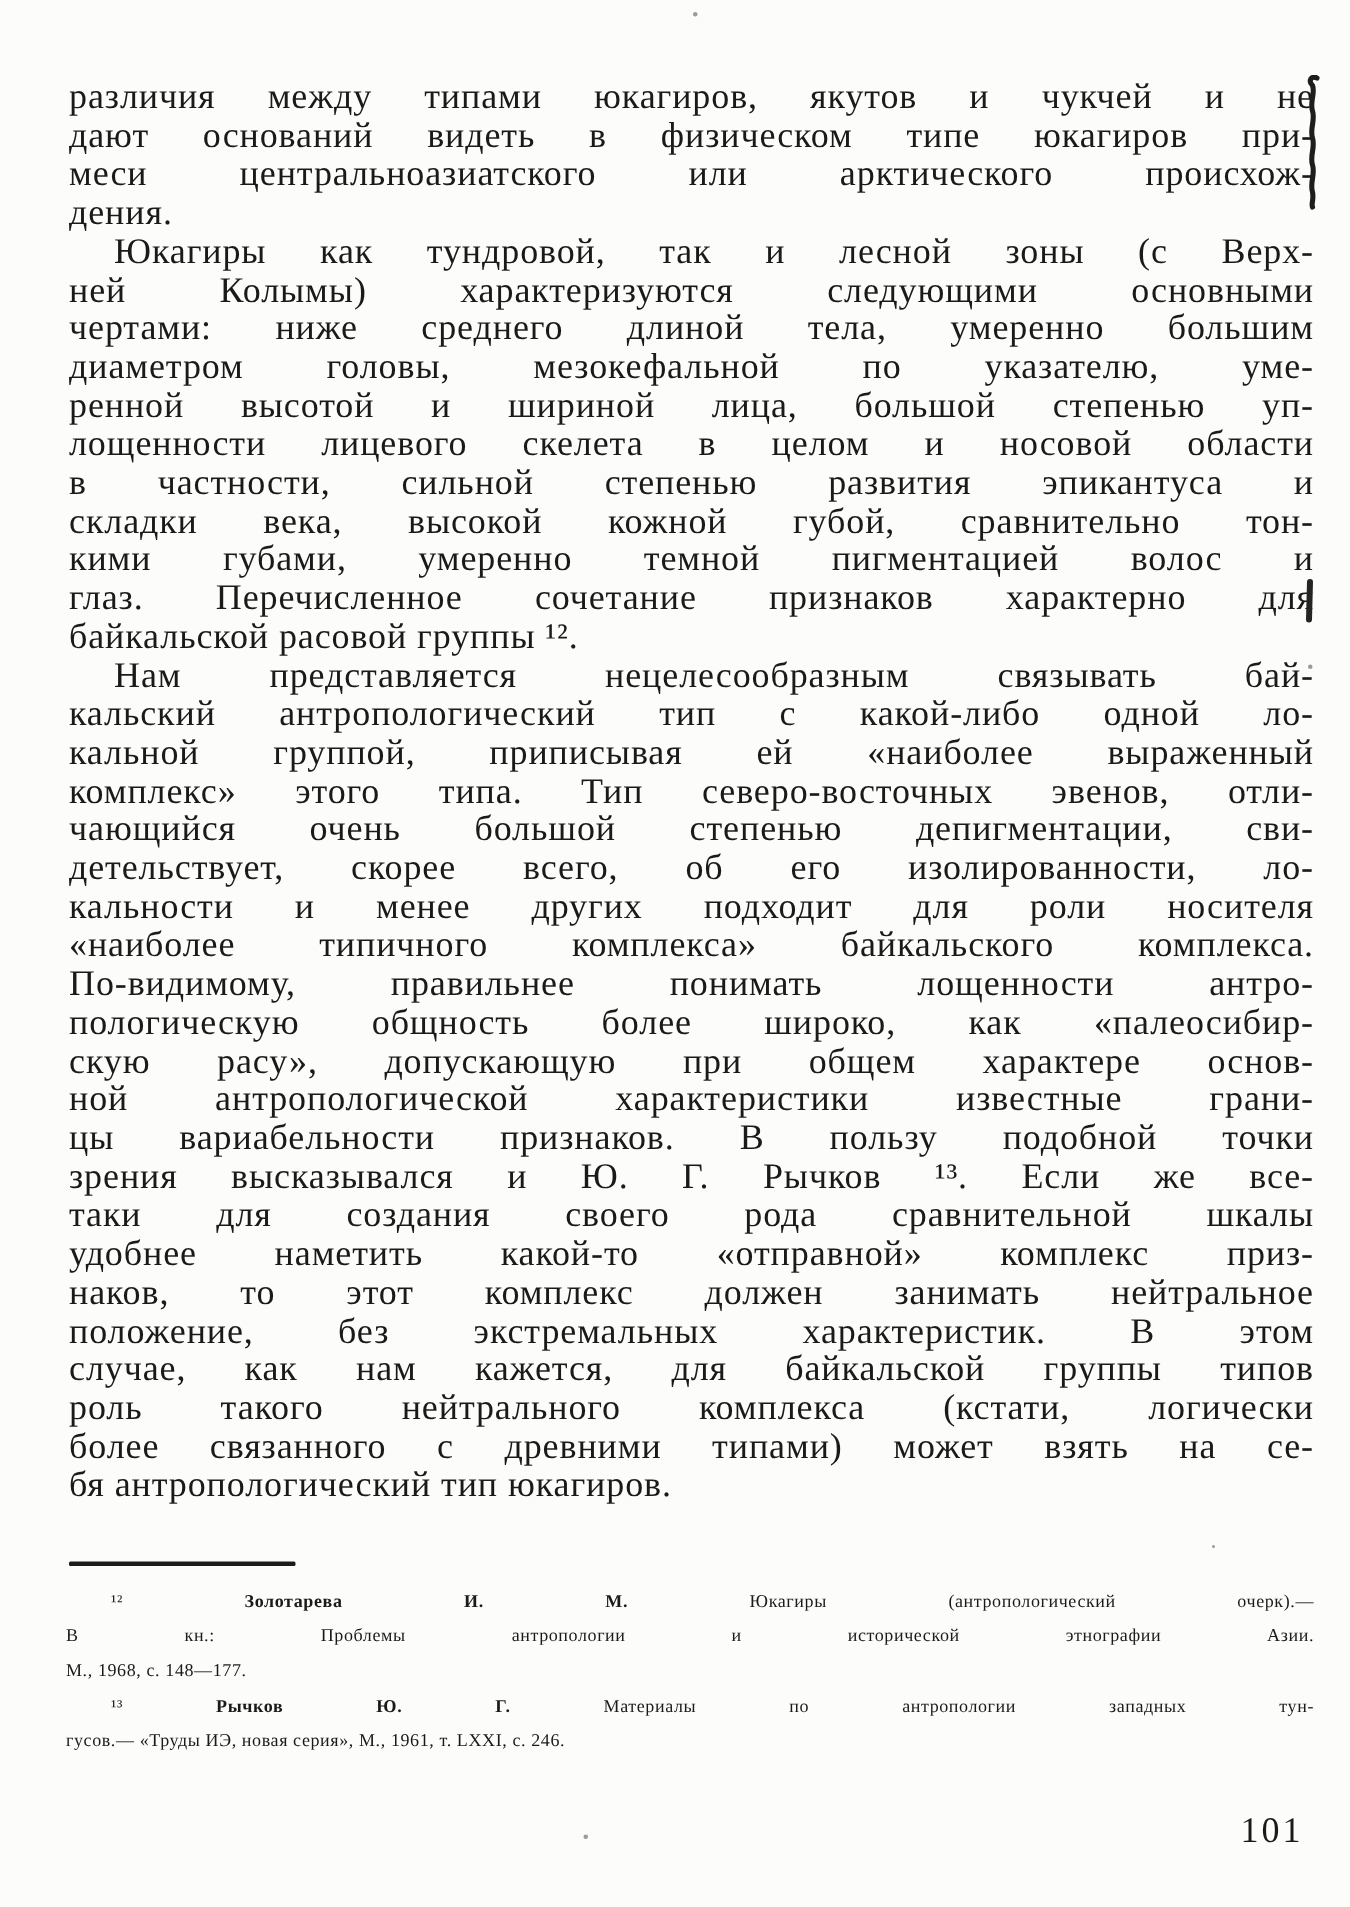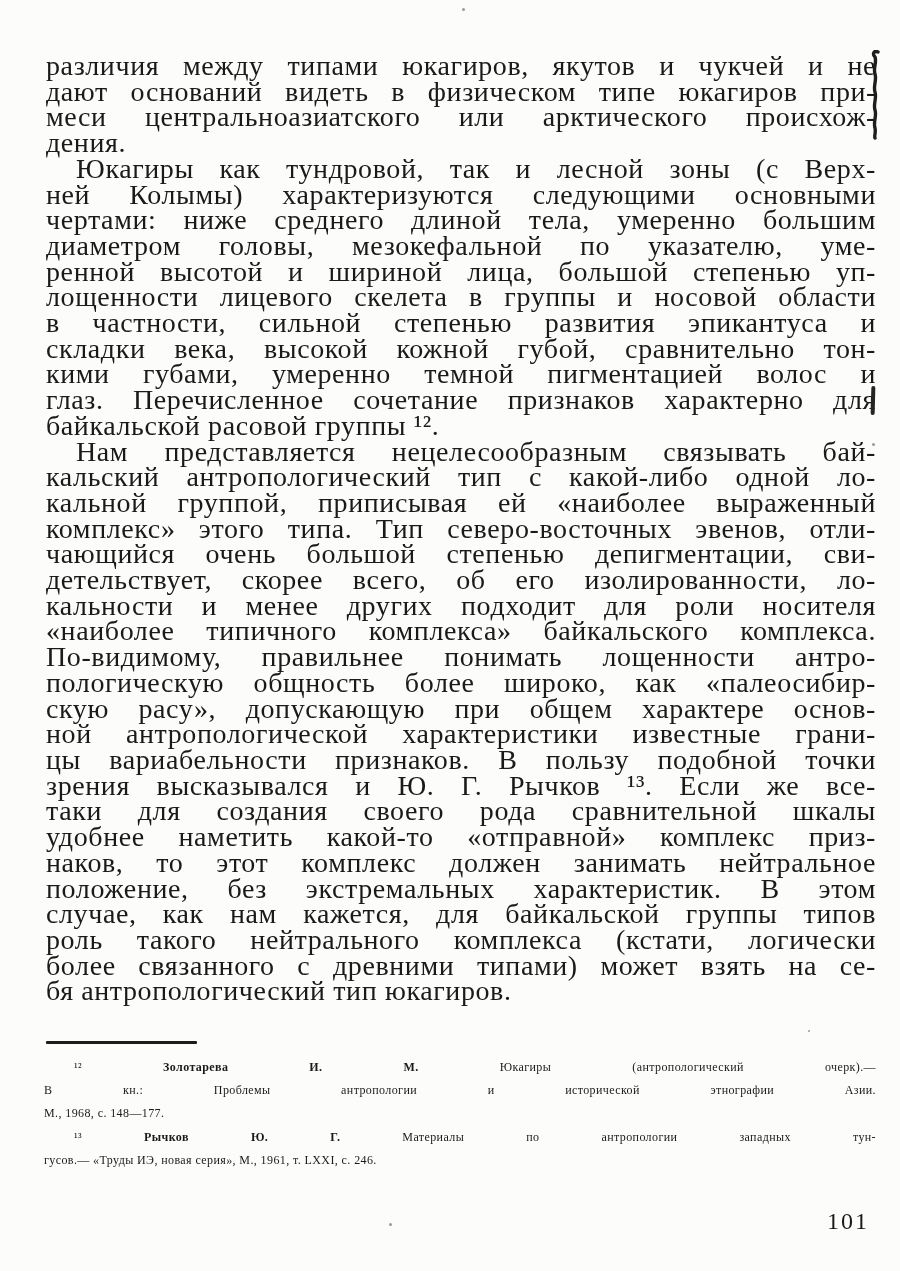--- a/index.html
+++ b/index.html
@@ -13,21 +13,21 @@
   }
   .page {
     position: absolute;
     inset: 0;
   }
   .body-text {
     position: absolute;
     left: 46px;
     top: 53px;
     width: 830px;
-    font-size: 28px;
+    font-size: 24px;
     line-height: 25.7px;
     letter-spacing: 0.6px;
   }
   .line {
     text-align: justify;
     text-align-last: justify;
     white-space: normal;
   }
   .line.indent { padding-left: 30px; }
   .line.last { text-align-last: left; }
@@ -103,21 +103,21 @@
         <div class="line">дают оснований видеть в физическом типе юкагиров при-</div>
         <div class="line">меси центральноазиатского или арктического происхож-</div>
         <div class="line last">дения.</div>
       </div>
       <div>
         <div class="line indent">Юкагиры как тундровой, так и лесной зоны (с Верх-</div>
         <div class="line">ней Колымы) характеризуются следующими основными</div>
         <div class="line">чертами: ниже среднего длиной тела, умеренно большим</div>
         <div class="line">диаметром головы, мезокефальной по указателю, уме-</div>
         <div class="line">ренной высотой и шириной лица, большой степенью уп-</div>
-        <div class="line">лощенности лицевого скелета в группы и носовой области</div>
+        <div class="line">лощенности лицевого скелета в целом и носовой области</div>
         <div class="line">в частности, сильной степенью развития эпикантуса и</div>
         <div class="line">складки века, высокой кожной губой, сравнительно тон-</div>
         <div class="line">кими губами, умеренно темной пигментацией волос и</div>
         <div class="line">глаз. Перечисленное сочетание признаков характерно для</div>
         <div class="line last">байкальской расовой группы ¹².</div>
       </div>
       <div>
         <div class="line indent">Нам представляется нецелесообразным связывать бай-</div>
         <div class="line">кальский антропологический тип с какой-либо одной ло-</div>
         <div class="line">кальной группой, приписывая ей «наиболее выраженный</div>

